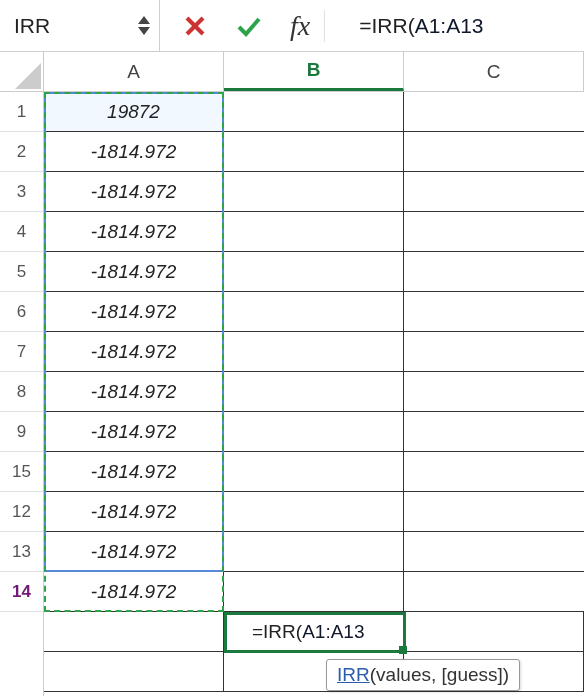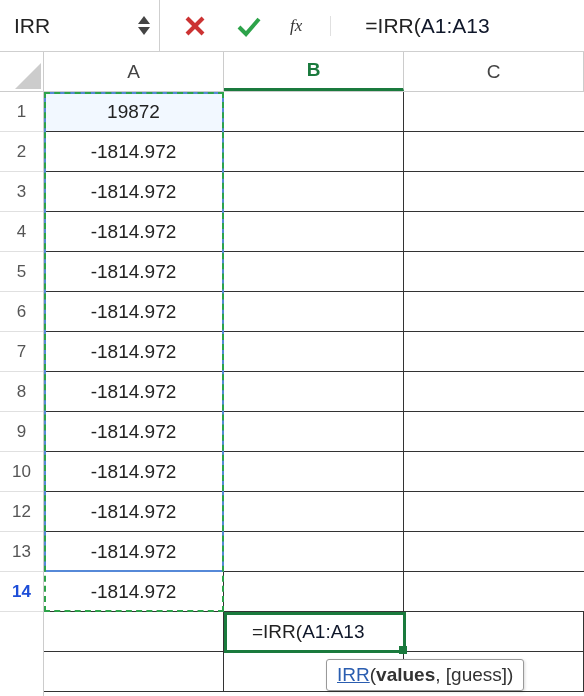--- a/index.html
+++ b/index.html
@@ -39,25 +39,25 @@
     }
     .stepper svg { display: block; }
     .fb-icons {
       display: flex;
       align-items: center;
       gap: 28px;
       padding: 0 22px;
     }
     .fb-icon { width: 26px; height: 26px; display:flex; align-items:center; justify-content:center; }
     .fx-label {
-      font-size: 17px;
+      font-size: 28px;
       font-style: italic;
       font-family: 'Times New Roman', serif;
       color: #333;
-      padding-right: 28px;
+      padding-right: 14px;
       border-right: 1px solid #e0e0e0;
     }
     .formula-input {
       font-size: 21px;
       padding-left: 12px;
       color: #222;
       display: flex; align-items:center;
     }
     .ref-blue { color: #0f172a; }
 
@@ -85,21 +85,21 @@
       border-left: 26px solid transparent;
       border-bottom: 26px solid #ccc;
     }
     .rh-cell {
       height: 40px;
       display: flex; align-items: center; justify-content: center;
       font-size: 17px;
       color: #555;
       border-bottom: 1px solid #e0e0e0;
     }
-    .rh-cell.active { font-weight: bold; color:#1d4ed8; }
+    .rh-cell.active { font-weight: bold; color:#701a75; }
 
     .grid {
       flex: 1;
       position: relative;
     }
     .col-headers {
       display: flex;
       height: 40px;
       border-bottom: 1px solid #ccc;
     }
@@ -118,21 +118,21 @@
     .grid-row { display: flex; height: 40px; }
     .gcell {
       border-right: 1px solid #333;
       border-bottom: 1px solid #333;
       font-size: 19px;
       display: flex; align-items: center;
       padding: 0 10px;
       color: #222;
       position: relative;
     }
-    .gcell.col-a { width: 180px; justify-content: center; }
+    .gcell.col-a { width: 180px; justify-content: center; font-style: italic; }
     .gcell.col-a.first { background: #f2f8ff; }
     .gcell.col-b { width: 180px; border-right: 1px solid #333; }
     .gcell.col-c { width: 180px; border-right: none; }
     .grid-row.r13 .col-a, .grid-row.r12-bottom .col-a { }
 
     .sel-range {
       position: absolute;
       top: 0; left: 0;
       width: 180px;
       height: 480px; 
@@ -181,21 +181,21 @@
       background: #fff;
       border: 1px solid #999;
       border-radius: 3px;
       padding: 4px 10px;
       font-size: 19px;
       color: #333;
       box-shadow: 1px 1px 3px rgba(0,0,0,0.15);
       z-index: 20;
     }
     .tooltip .fn-name { color: #2a5db0; text-decoration: underline; }
-    .tooltip .bold { font-weight: bold; }
+    .tooltip .bold { font-weight: normal; }
 
     .grid-row.r14 .gcell.col-a,
     .grid-row.r15 .gcell.col-a,
     .grid-row.r16 .gcell.col-a {
       border-bottom: 1px solid #333;
     }
     .grid-row.r14 .gcell, .grid-row.r15 .gcell, .grid-row.r16 .gcell {
        border-bottom: 1px solid #333;
        border-right: 1px solid #333;
     }
@@ -240,21 +240,21 @@
     <div class="rh-corner"></div>
     <div class="rh-cell">1</div>
     <div class="rh-cell">2</div>
     <div class="rh-cell">3</div>
     <div class="rh-cell">4</div>
     <div class="rh-cell">5</div>
     <div class="rh-cell">6</div>
     <div class="rh-cell">7</div>
     <div class="rh-cell">8</div>
     <div class="rh-cell">9</div>
-    <div class="rh-cell">10</div>
+    <div class="rh-cell">15</div>
     <div class="rh-cell">12</div>
     <div class="rh-cell">13</div>
     <div class="rh-cell active">14</div>
   </div>
 
   <div class="grid">
     <div class="col-headers">
       <div class="ch-cell col-a">A</div>
       <div class="ch-cell col-b">B</div>
       <div class="ch-cell col-c">C</div>

